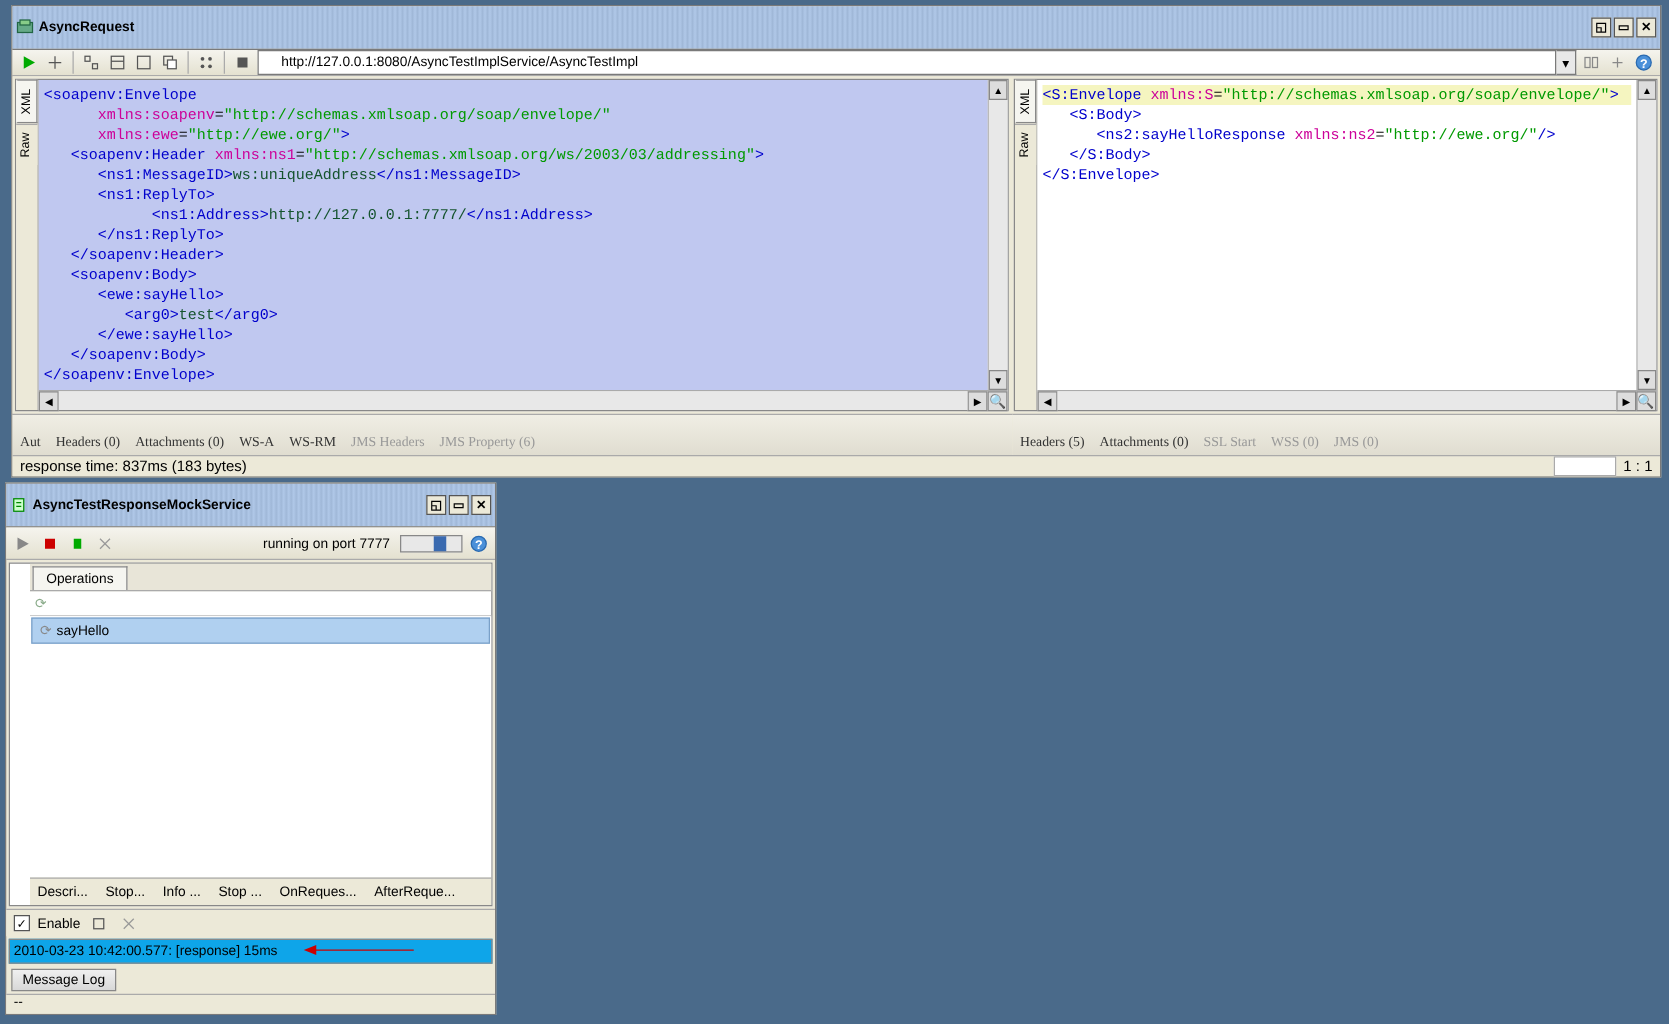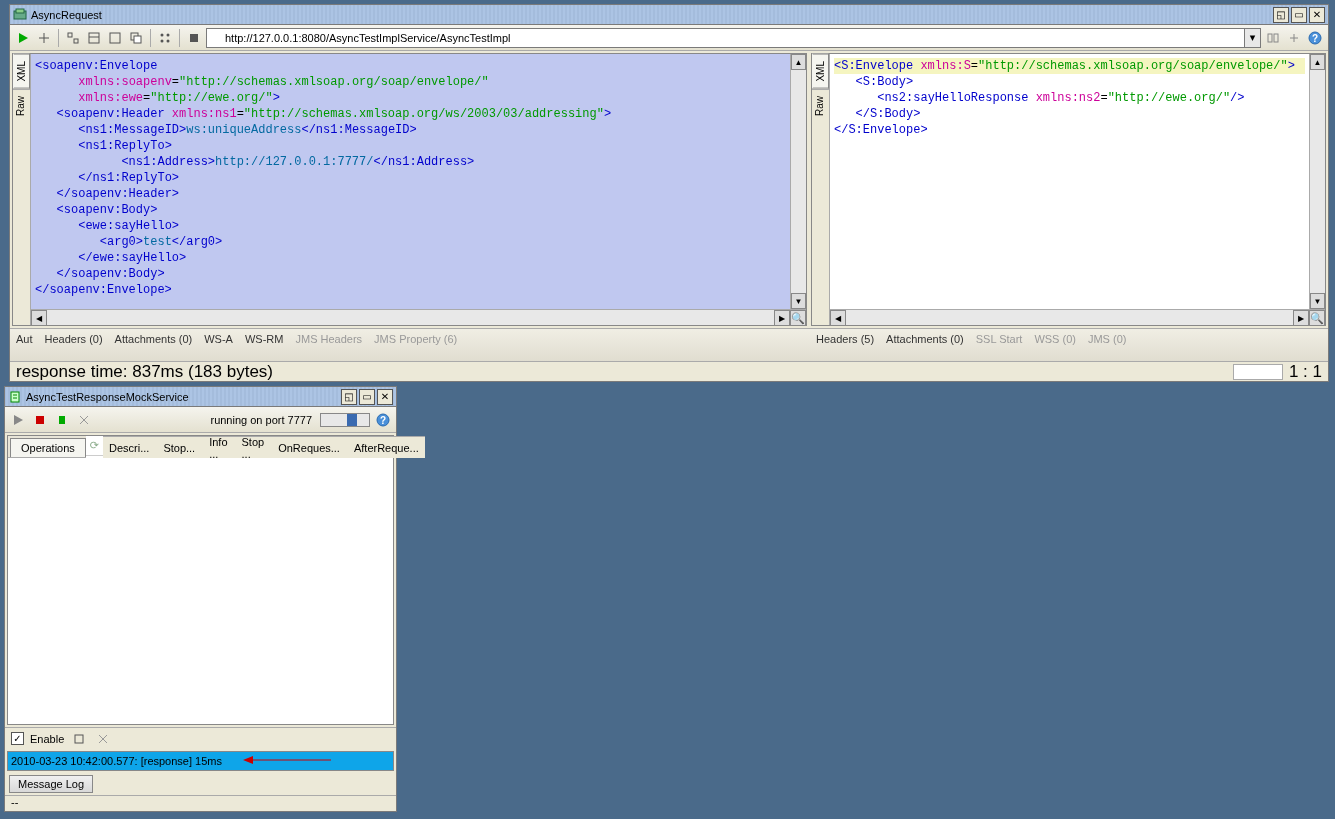--- a/index.html
+++ b/index.html
@@ -18,22 +18,22 @@
   border: 1px solid #7a7a7a;
   display: flex;
   flex-direction: column;
 }
 .titlebar {
   height: 20px;
   background: repeating-linear-gradient(90deg, #a0b8d8 0px, #b0c8e8 2px, #a0b8d8 4px);
   border-bottom: 1px solid #7a7a7a;
   display: flex;
   align-items: center;
-  padding: 4px 3px;
-  font-weight: normal;
+  padding: 17px 3px;
+  font-weight: bold;
   color: #000;
 }
 .titlebar .title-icon { width: 14px; height: 14px; margin-right: 4px; display:flex;align-items:center; }
 .titlebar .title-text { flex: 1; }
 .titlebar .win-btn {
   width: 16px; height: 16px;
   border: 1px solid #555;
   background: #ece9d8;
   margin-left: 2px;
   display: flex; align-items: center; justify-content: center;
@@ -103,55 +103,56 @@
   padding: 4px;
   overflow: auto;
   white-space: pre;
   line-height: 16px;
   position: relative;
 }
 .xml-request { background: #c0c8f0; }
 .xml-tag { color: #0000cc; }
 .xml-attr-name { color: #cc0099; }
 .xml-attr-val { color: #009900; }
-.xml-text { color: #0369a1; }
+.xml-text { color: #14532d; }
 .scroll-v { width: 16px; background: #e8e8e8; border-left:1px solid #aaa; display:flex; flex-direction:column; }
 .scroll-btn { height:16px; background:#ddd; border:1px solid #888; display:flex;align-items:center;justify-content:center;font-size:8px;}
 .hscroll-row { height:16px; display:flex; background:#e8e8e8; border-top:1px solid #aaa;}
 .hscroll-track { flex:1; background:#e8e8e8; position:relative;}
 .hscroll-corner { width:16px; height:16px; background:#ddd; border:1px solid #888; display:flex;align-items:center;justify-content:center;}
 .bottom-tabs {
   height: 22px;
   background: linear-gradient(#f0eee4, #e0ddd0);
   border-top: 1px solid #aaa;
   display: flex;
-  align-items: flex-end;
+  align-items: flex-start;
   padding: 16px 6px;
   gap: 12px;
   font-size: 11px;
   color: #333;
+  font-family: Liberation Serif, serif;
 }
 .bottom-tabs .disabled { color: #999; }
 .status-bar {
   height: 20px;
   background: #ece9d8;
   border-top: 1px solid #aaa;
   display: flex;
   align-items: center;
   padding: 0 6px;
-  font-size: 17px;
+  font-size: 12px;
 }
 .status-bar .spacer { flex: 1; }
 .status-bar .box { border:1px solid #aaa; padding:1px 4px; background:#fff; min-width:50px; height:16px;}
 .mock-window {  }
 .mock-toolbar { height:26px; background:linear-gradient(#f5f4ee,#e4e1d0); border-bottom:1px solid #aaa; display:flex; align-items:center; padding:0 4px; gap:4px;}
 .mock-toolbar .status-text { margin-left:auto; margin-right:4px;}
 .progress { width:50px; height:14px; border:1px solid #888; background:#e8e8e8; position:relative;}
 .progress .fill { position:absolute; left:55%; top:0; bottom:0; width:20%; background:#3a6ab0;}
-.tabpane { border:1px solid #888; margin:2px; background:#fff; flex:1; display:flex; flex-direction:row;}
+.tabpane { border:1px solid #888; margin:2px; background:#fff; flex:1; display:flex; flex-direction:column;padding-left:16px;}
 .tab-header { height:22px; display:flex; border-bottom:1px solid #aaa; background:#e8e5d8;}
 .tab-header .tab { padding:3px 10px; border:1px solid #888; border-bottom:none; background:#f5f5f0; margin-top:2px; margin-left:2px; font-size:11px; cursor:pointer;}
 .ops-toolbar { height:20px; border-bottom:1px solid #ccc; padding:2px 4px; display:flex; align-items:center;}
 .op-item { padding:3px 6px; background:#b0d0f0; border:1px solid #7aa0c8; display:flex; align-items:center; gap:4px; font-size:11px; margin:1px;}
 .script-tabs { height:22px; border-top:1px solid #aaa; display:flex; align-items:center; padding:0 6px; gap:14px; background:#ece9d8; font-size:11px;}
 .enable-row { height:22px; border-top:1px solid #aaa; display:flex; align-items:center; padding:0 6px; gap:6px; background:#ece9d8;}
 .log-area { border:1px solid #888; margin:2px; background:#0ea5e9; padding:3px; font-size:11px; position:relative;}
 .msg-log-btn { display:inline-block; border:1px solid #888; background:linear-gradient(#f0f0f0,#d8d8d8); padding:2px 8px; margin:2px 4px; font-size:11px; cursor:pointer;}
 .tiny-status { height:16px; padding:0 6px; background:#ece9d8; border-top:1px solid #aaa;}
 .arrow-annotation { position:absolute; color:#c00; font-size:14px; }

